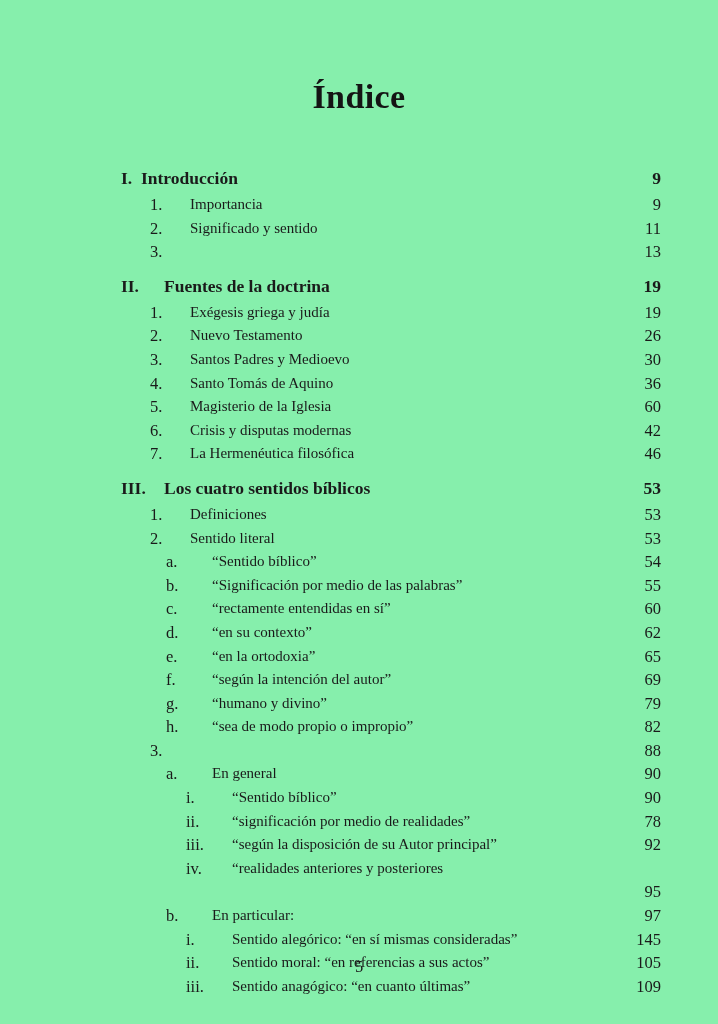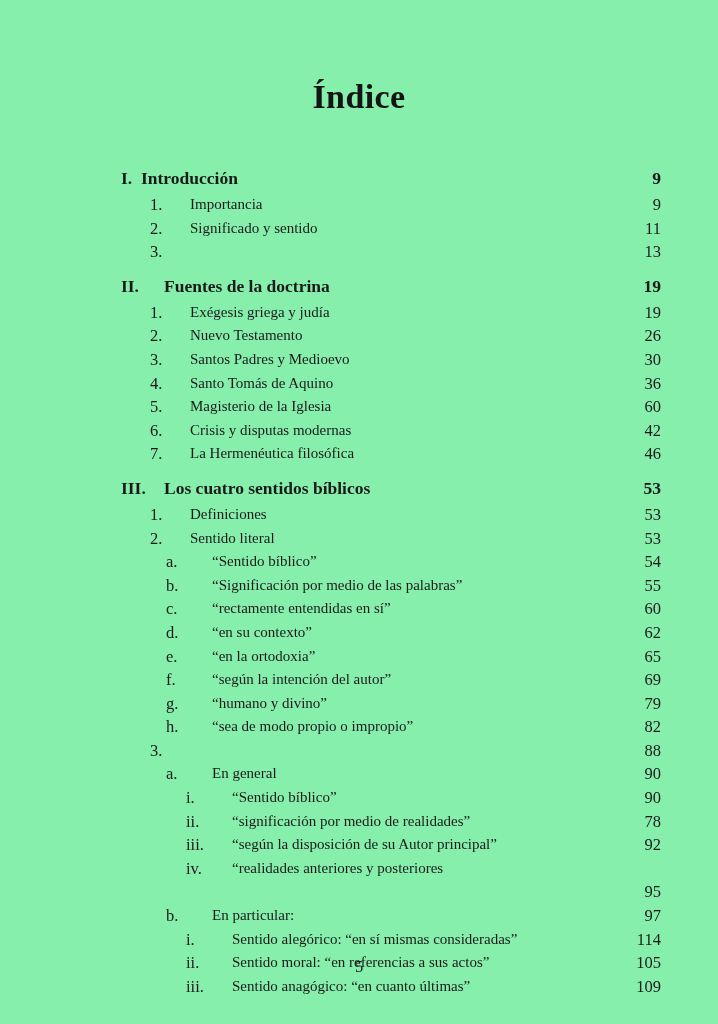--- a/index.html
+++ b/index.html
@@ -269,21 +269,21 @@
         <span class="pageno">95</span>
       </div>
       <div class="row lvl-alpha">
         <span class="marker">b.</span>
         <span class="label">En particular:</span>
         <span class="pageno">97</span>
       </div>
       <div class="row lvl-roman">
         <span class="marker">i.</span>
         <span class="label">Sentido alegórico: “en sí mismas consideradas”</span>
-        <span class="pageno">114</span>
+        <span class="pageno">145</span>
       </div>
       <div class="row lvl-roman">
         <span class="marker">ii.</span>
         <span class="label">Sentido moral: “en referencias a sus actos”</span>
         <span class="pageno">105</span>
       </div>
       <div class="row lvl-roman">
         <span class="marker">iii.</span>
         <span class="label">Sentido anagógico: “en cuanto últimas”</span>
         <span class="pageno">109</span>

